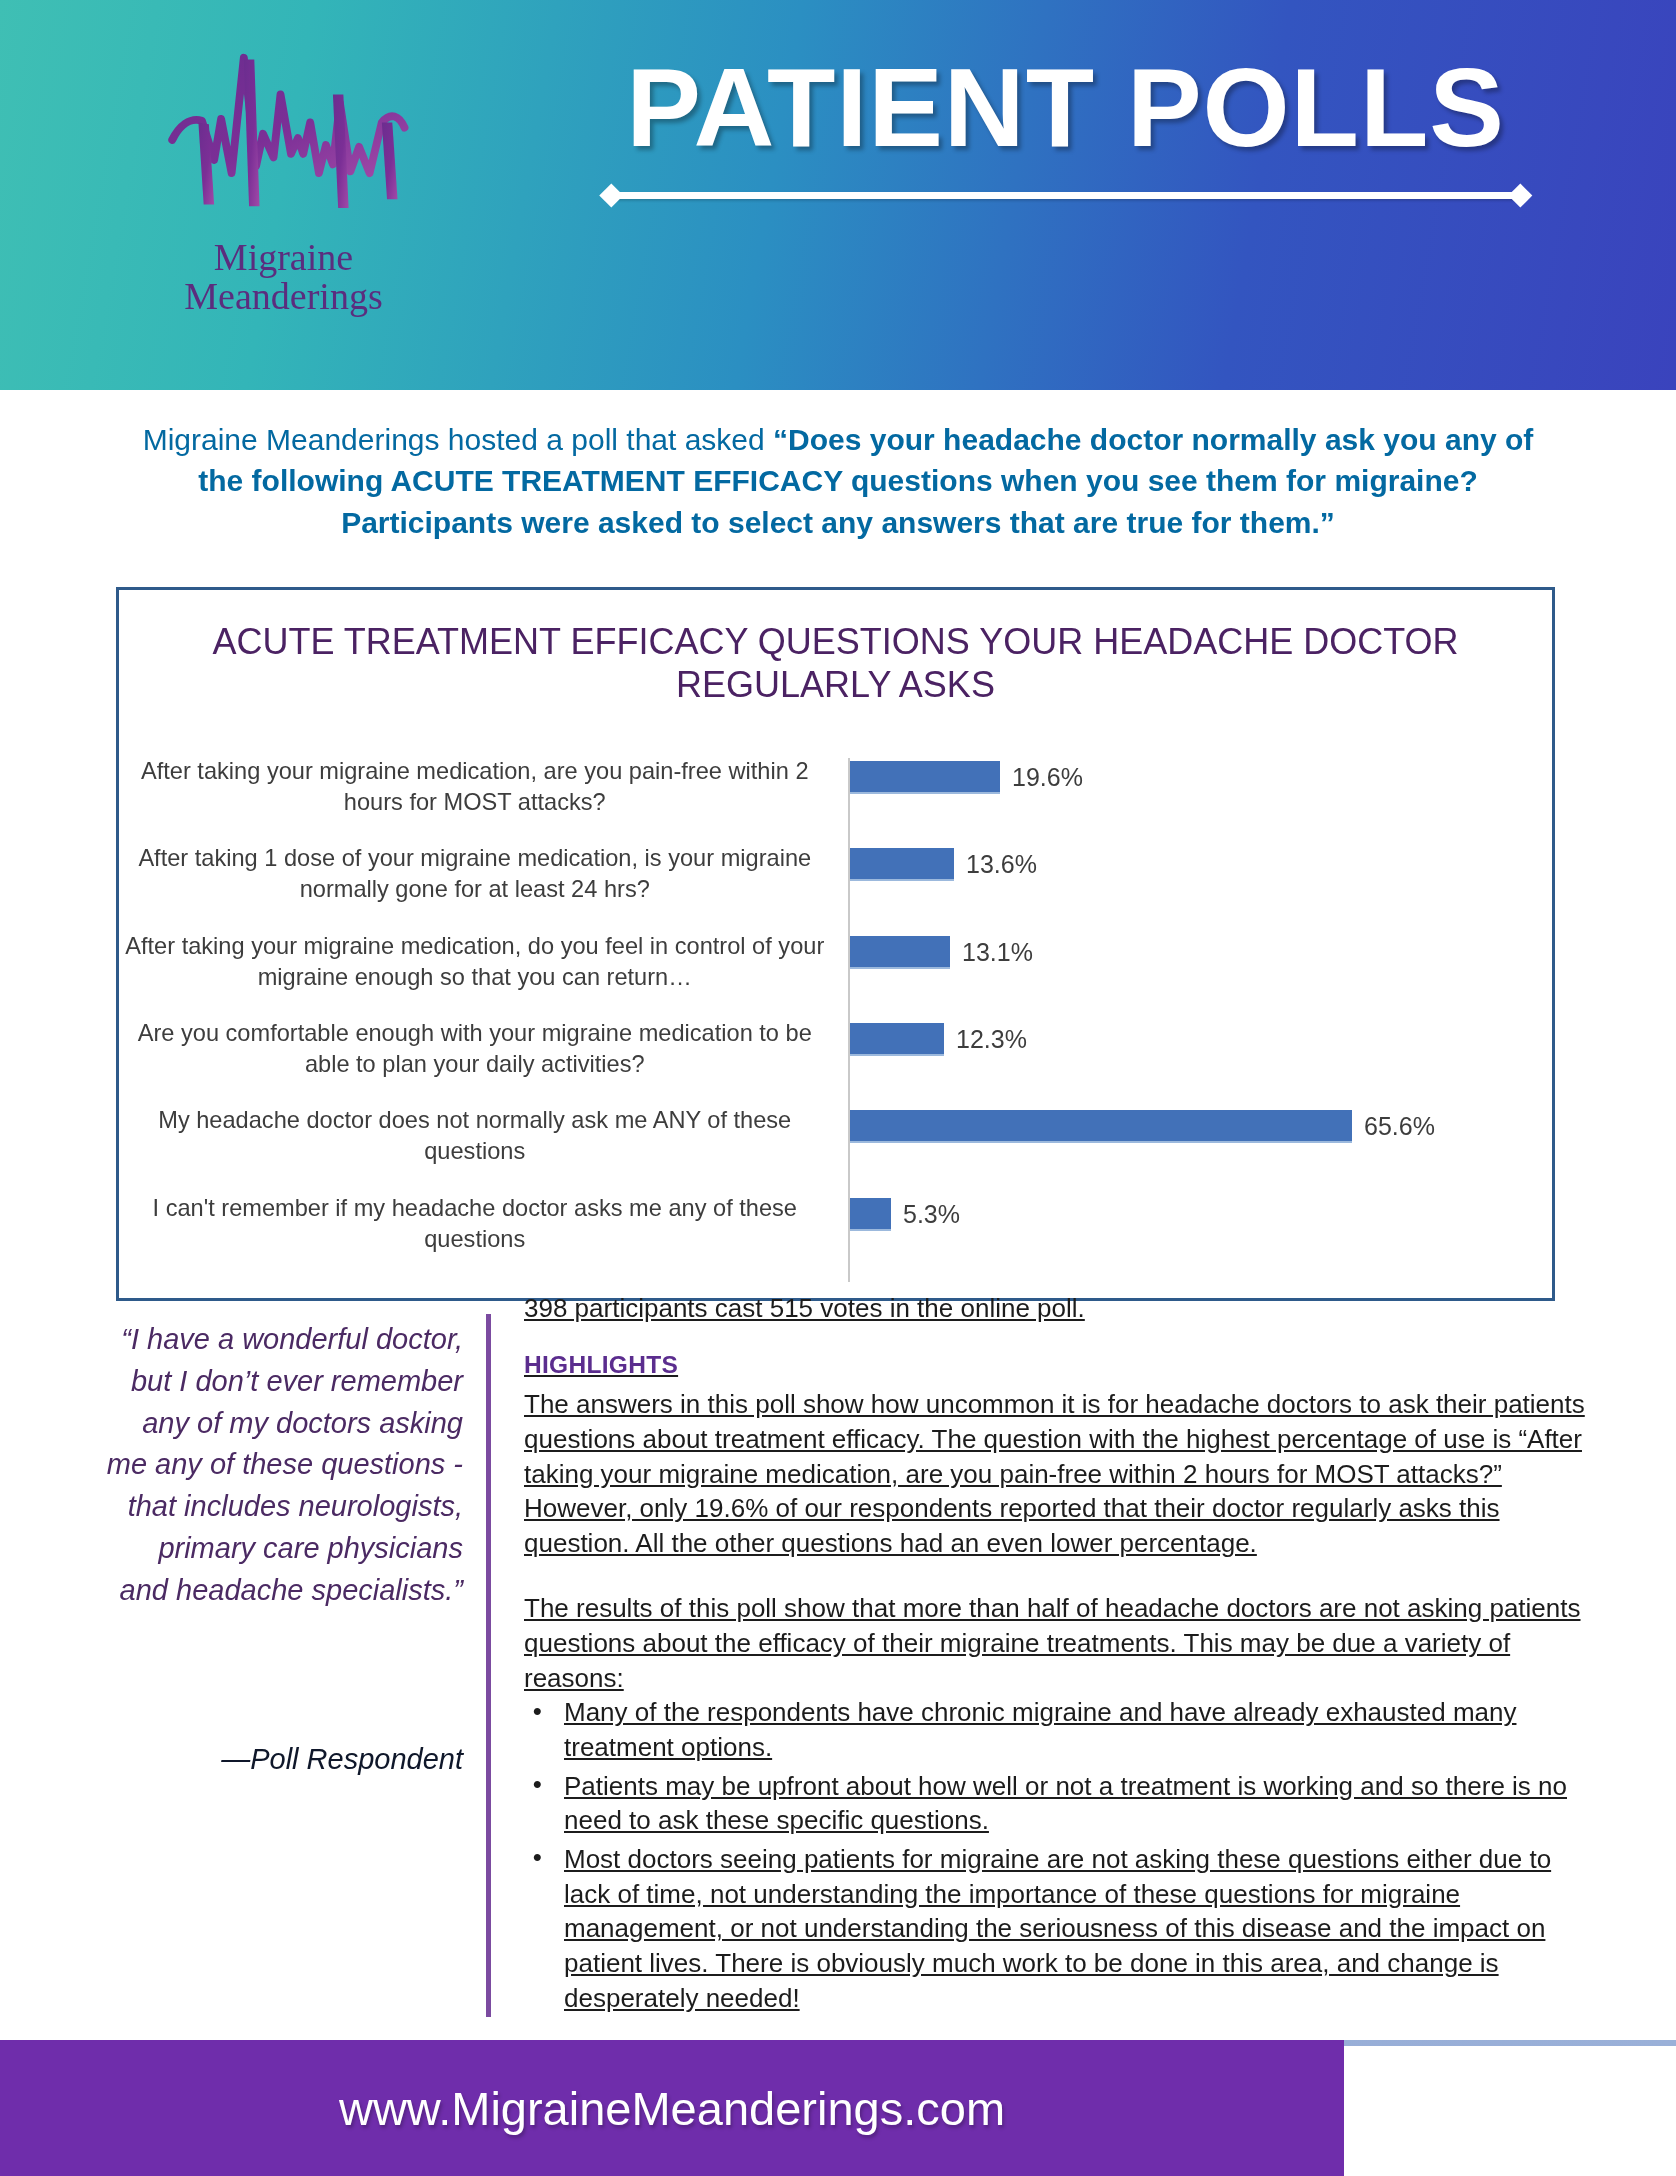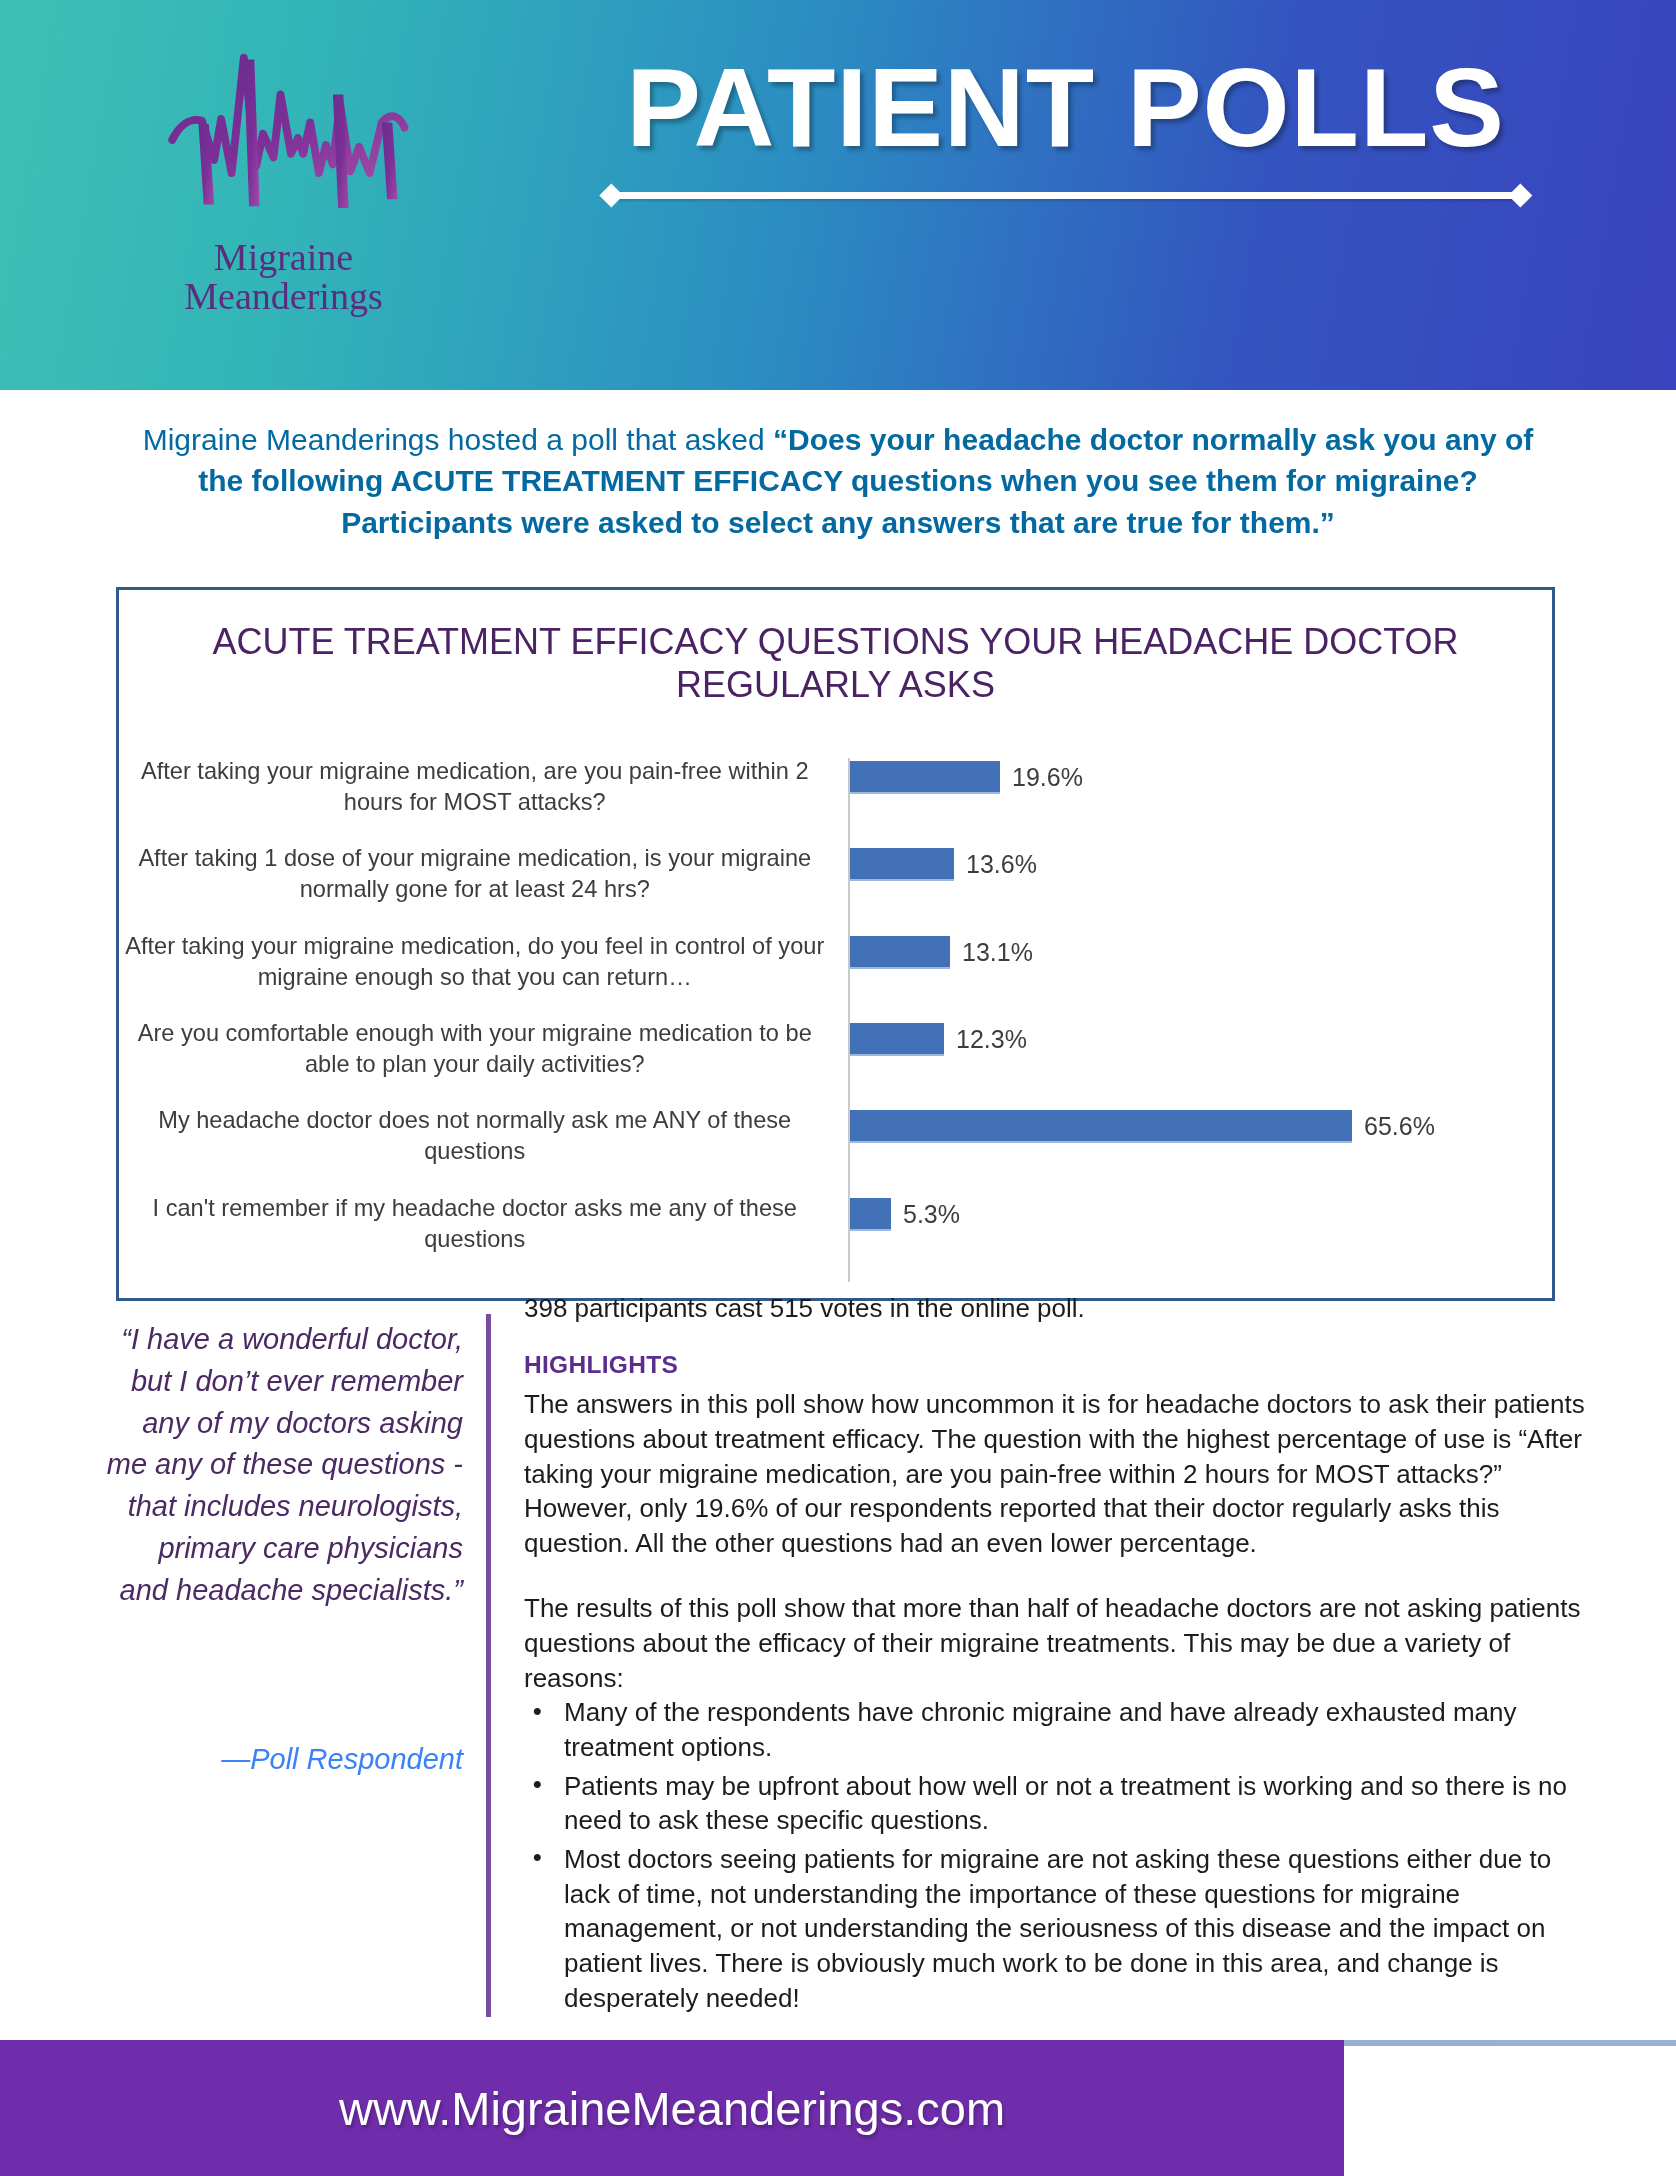--- a/index.html
+++ b/index.html
@@ -100,31 +100,31 @@
   }
 
   
   .quote {
     position:absolute; left:105px; top:1319px; width:358px;
     text-align:right; color:#4b2a63; font-style:italic;
     font-size:29px; line-height:1.44;
   }
   .quote-attr {
     position:absolute; left:105px; top:1743px; width:358px;
-    text-align:right; color:#3b82f6; font-style:italic; font-size:29px;
+    text-align:right; color:#0f172a; font-style:italic; font-size:29px;
   }
   .vrule {
     position:absolute; left:486px; top:1314px; width:5.2px; height:703px;
     background:#7b4ba0;
   }
 
   
   .body-col {
     position:absolute; left:524px; top:1291px; width:1066px;
-    color:#1c1c1c; font-size:26px; line-height:1.34;
+    color:#1c1c1c; font-size:26px; line-height:1.34;text-decoration:underline;
   }
   .stat-line { margin-bottom:23px; }
   .highlights {
     color:#5b2d8e; font-weight:bold; font-size:24.5px;
     letter-spacing:0.3px; margin-bottom:5.2px;
   }
   .para { margin-bottom:30px; }
   ul.reasons { list-style:none; margin:0; padding:0; }
   ul.reasons li {
     position:relative; padding-left:40px; margin-bottom:3.5px;

